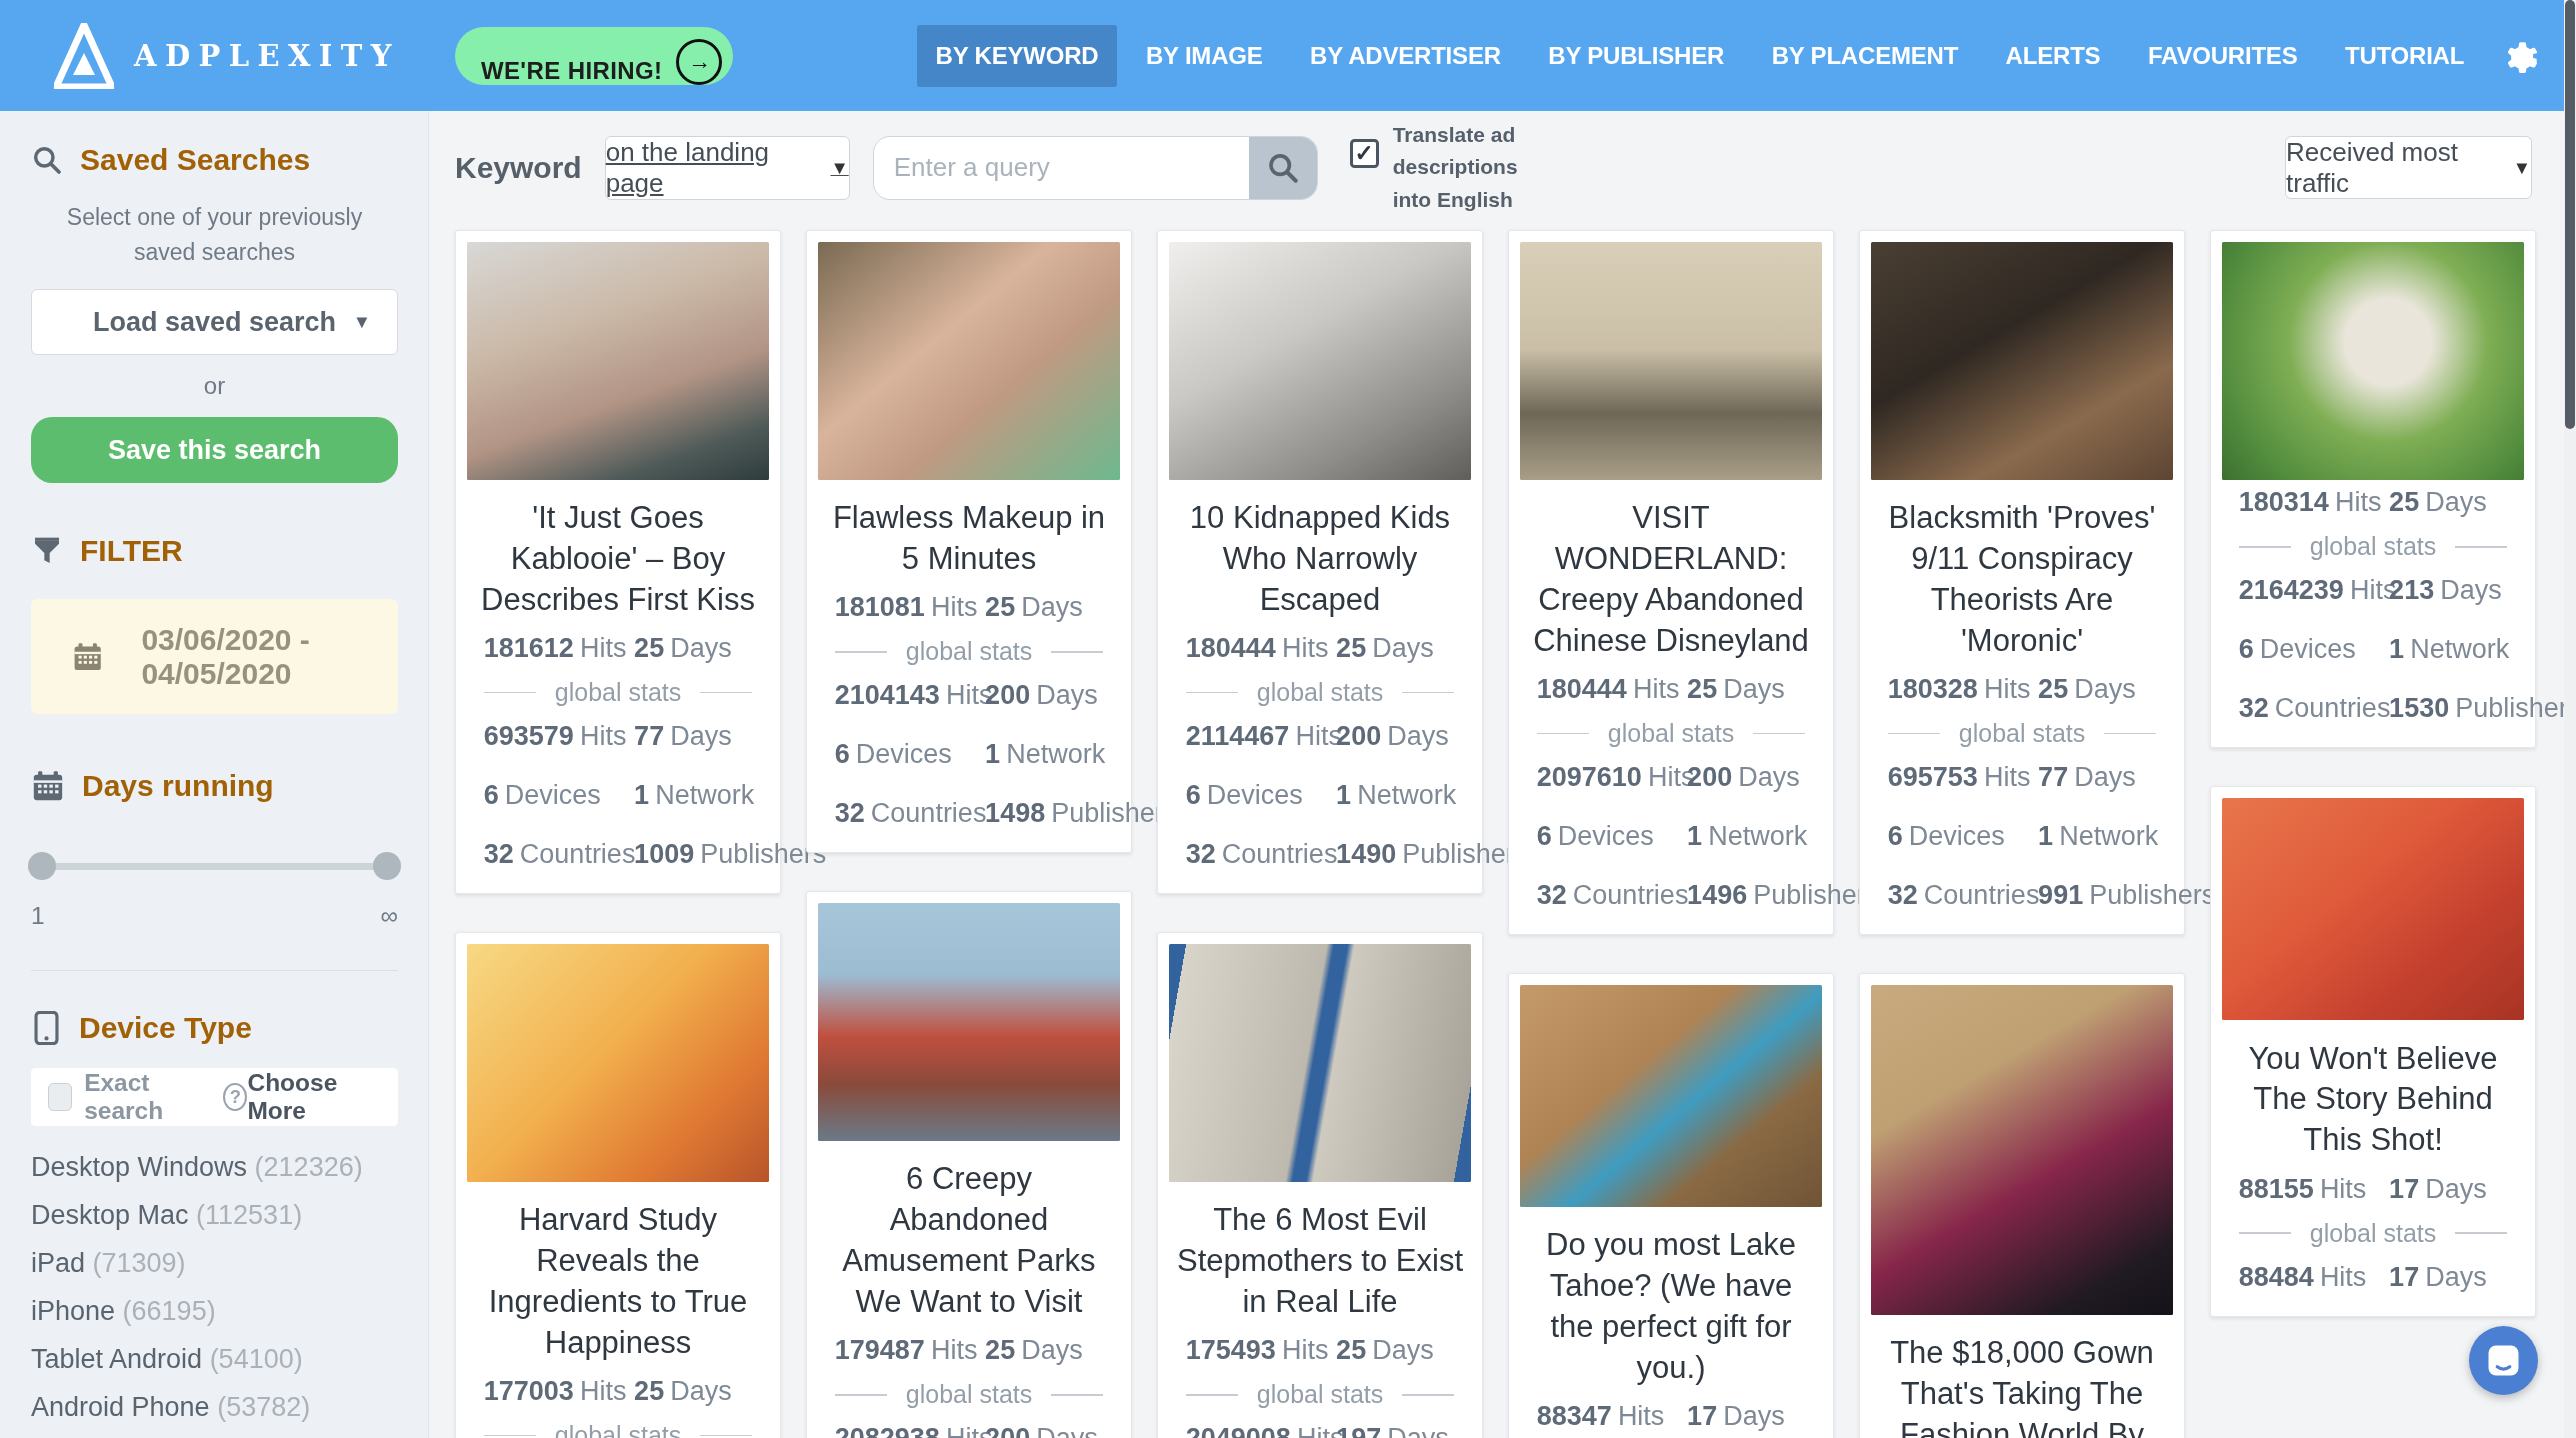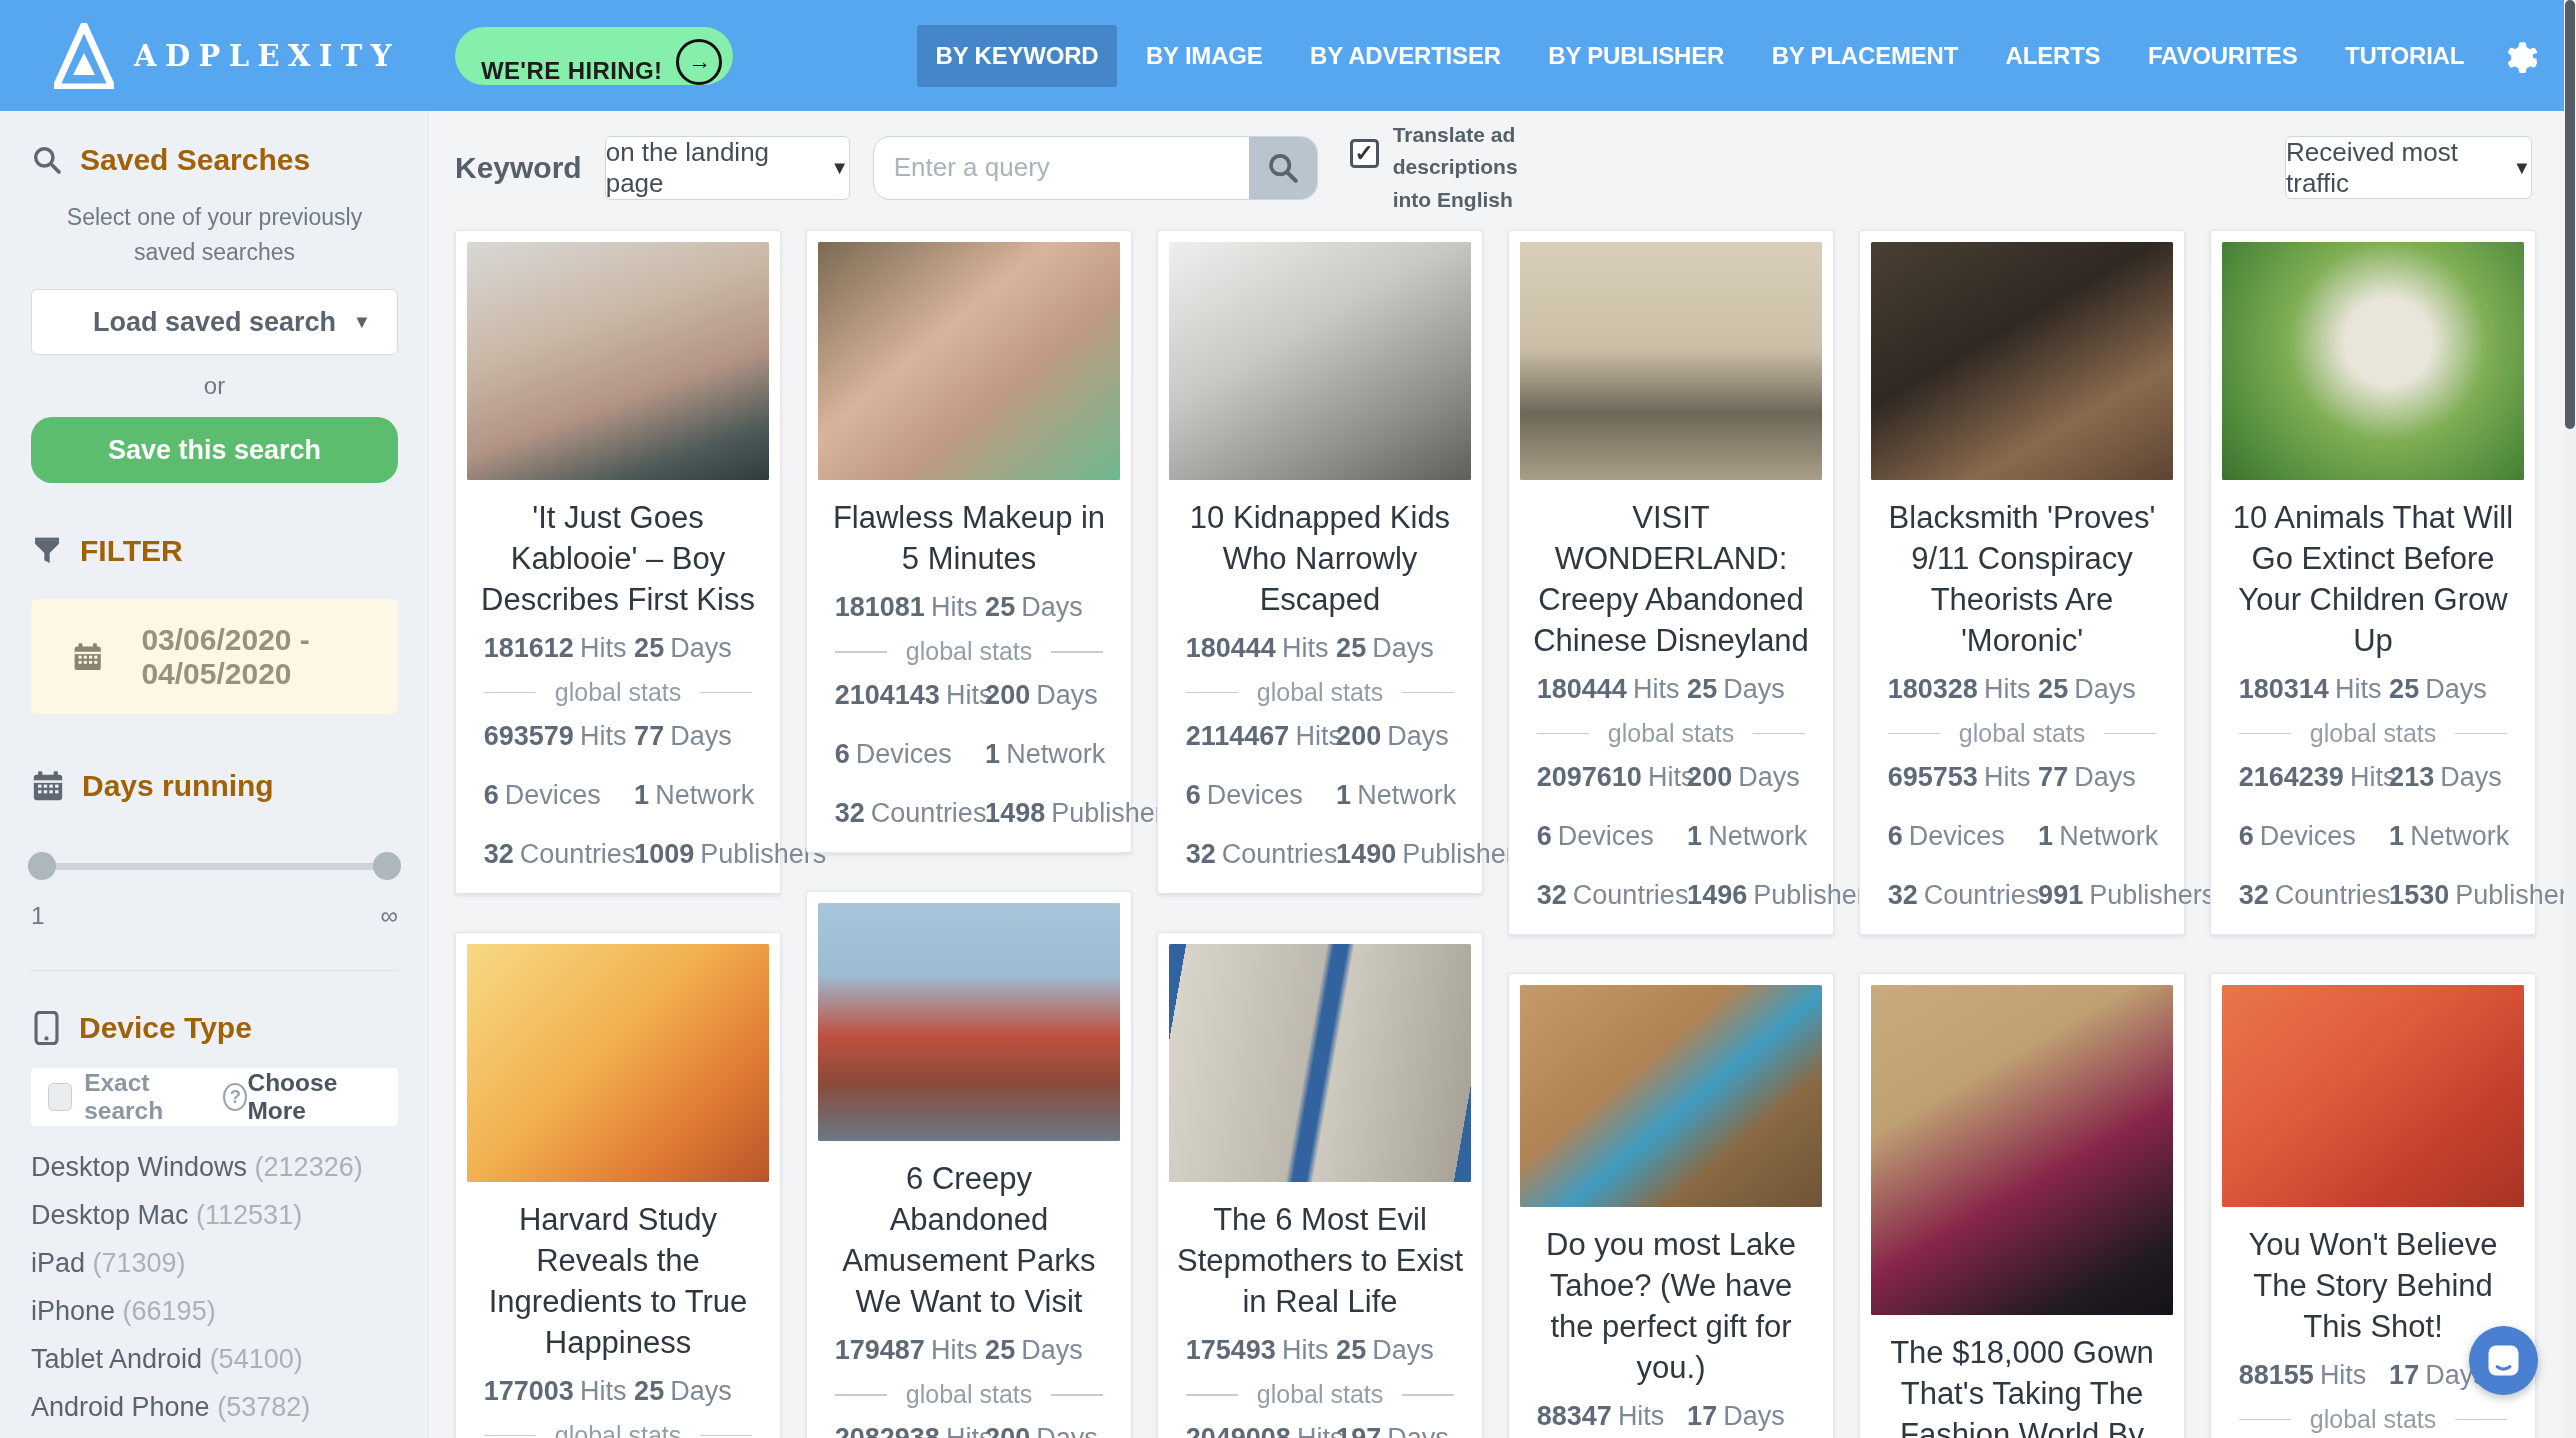--- a/index.html
+++ b/index.html
@@ -48,21 +48,21 @@
   .opts-label{font-size:24.5px;font-weight:700;color:#8d97a1;}
   .help{width:28px;height:28px;border-radius:50%;border:2.3px solid #9aa4ae;color:#9aa4ae;font-size:18.4px;font-weight:700;display:flex;align-items:center;justify-content:center;cursor:pointer;box-sizing:border-box;}
   .choose-more{font-size:24.5px;font-weight:700;color:#4a5560;cursor:pointer;}
   .side-list{margin-top:26px;display:flex;flex-direction:column;gap:17px;position:relative;}
   .side-item{font-size:27px;color:#5a646f;cursor:pointer;white-space:nowrap;}
   .side-item .cnt{color:#a9b1ba;}
   
   .main{position:absolute;left:429px;top:111px;width:2147px;height:1327px;}
   .toolbar{position:relative;height:113px;display:flex;align-items:center;}
   .kw-label{font-size:30px;font-weight:700;color:#55606b;margin-left:26px;}
-  .scope-dd{margin-left:23px;width:245px;height:64px;background:#fff;border:1.5px solid #d0d5da;border-radius:6.1px;display:flex;align-items:center;gap:33px;font-size:26px;color:#454d56;cursor:pointer;box-sizing:border-box;}
+  .scope-dd{margin-left:23px;width:245px;height:64px;background:#fff;border:1.5px solid #d0d5da;border-radius:6.1px;display:flex;align-items:center;gap:33px;font-size:26px;color:#454d56;cursor:pointer;box-sizing:border-box;text-decoration:underline;}
   .scope-dd .caret{font-size:18.4px;color:#333;}
   .query-group{margin-left:23px;display:flex;height:64px;width:445px;border:1.5px solid #d0d5da;border-radius:17px;overflow:hidden;background:#fff;box-sizing:border-box;}
   .query-input{flex:1;border:none;outline:none;font-size:26px;color:#454d56;padding:0 20px;font-family:inherit;background:transparent;}
   .query-input::placeholder{color:#aab3bc;}
   .query-btn{width:74px;background:#b9c4ce;border:none;display:flex;align-items:center;justify-content:center;cursor:pointer;}
   .translate{margin-left:32px;display:flex;align-items:flex-start;gap:14px;}
   .cb-translate{width:29px;height:29px;border:3.1px solid #4b5662;border-radius:4.6px;background:#fff;color:#2f3740;font-size:23px;font-weight:700;display:flex;align-items:center;justify-content:center;box-sizing:border-box;cursor:pointer;margin-top:20px;}
   .translate-label{width:165px;font-size:21px;font-weight:700;color:#55606b;line-height:1.55;}
   .sort-dd{position:absolute;right:44px;width:247px;height:63px;background:#fff;border:1.5px solid #d0d5da;border-radius:6.1px;display:flex;align-items:center;justify-content:center;gap:20px;font-size:26px;color:#454d56;cursor:pointer;box-sizing:border-box;}
   .sort-dd .caret{font-size:18.4px;color:#333;}
@@ -441,21 +441,20 @@
   <article class="card">
     <div class="thumb" style="background: linear-gradient(150deg, rgb(201, 170, 126) 0%, rgb(191, 160, 115) 30%, rgb(135, 38, 74) 58%, rgb(32, 26, 34) 86%, rgb(21, 18, 26) 100%); height: 330px;"></div>
     <h3 class="card-title">The $18,000 Gown That's Taking The Fashion World By Storm</h3>
 
   </article>
 
 </div>
       <div class="col">
   <article class="card">
     <div class="thumb" style="background: radial-gradient(circle at 55% 42%, rgb(233, 229, 218) 0%, rgb(233, 229, 218) 20%, rgb(127, 174, 84) 46%, rgb(79, 138, 60) 80%, rgb(61, 111, 48) 100%); height: 238px;"></div>
-    <h3 class="card-title">10 Animals That Will Go Extinct Before Your Children Grow Up</h3>
     <div class="stats">
       <div class="stat-grid top">
               <span><b>180314</b>Hits</span>
               <span><b>25</b>Days</span>
             </div>
       <div class="gdiv">
               <span>global stats</span>
             </div>
       <div class="stat-grid bottom">
               <span><b>2164239</b>Hits</span>

